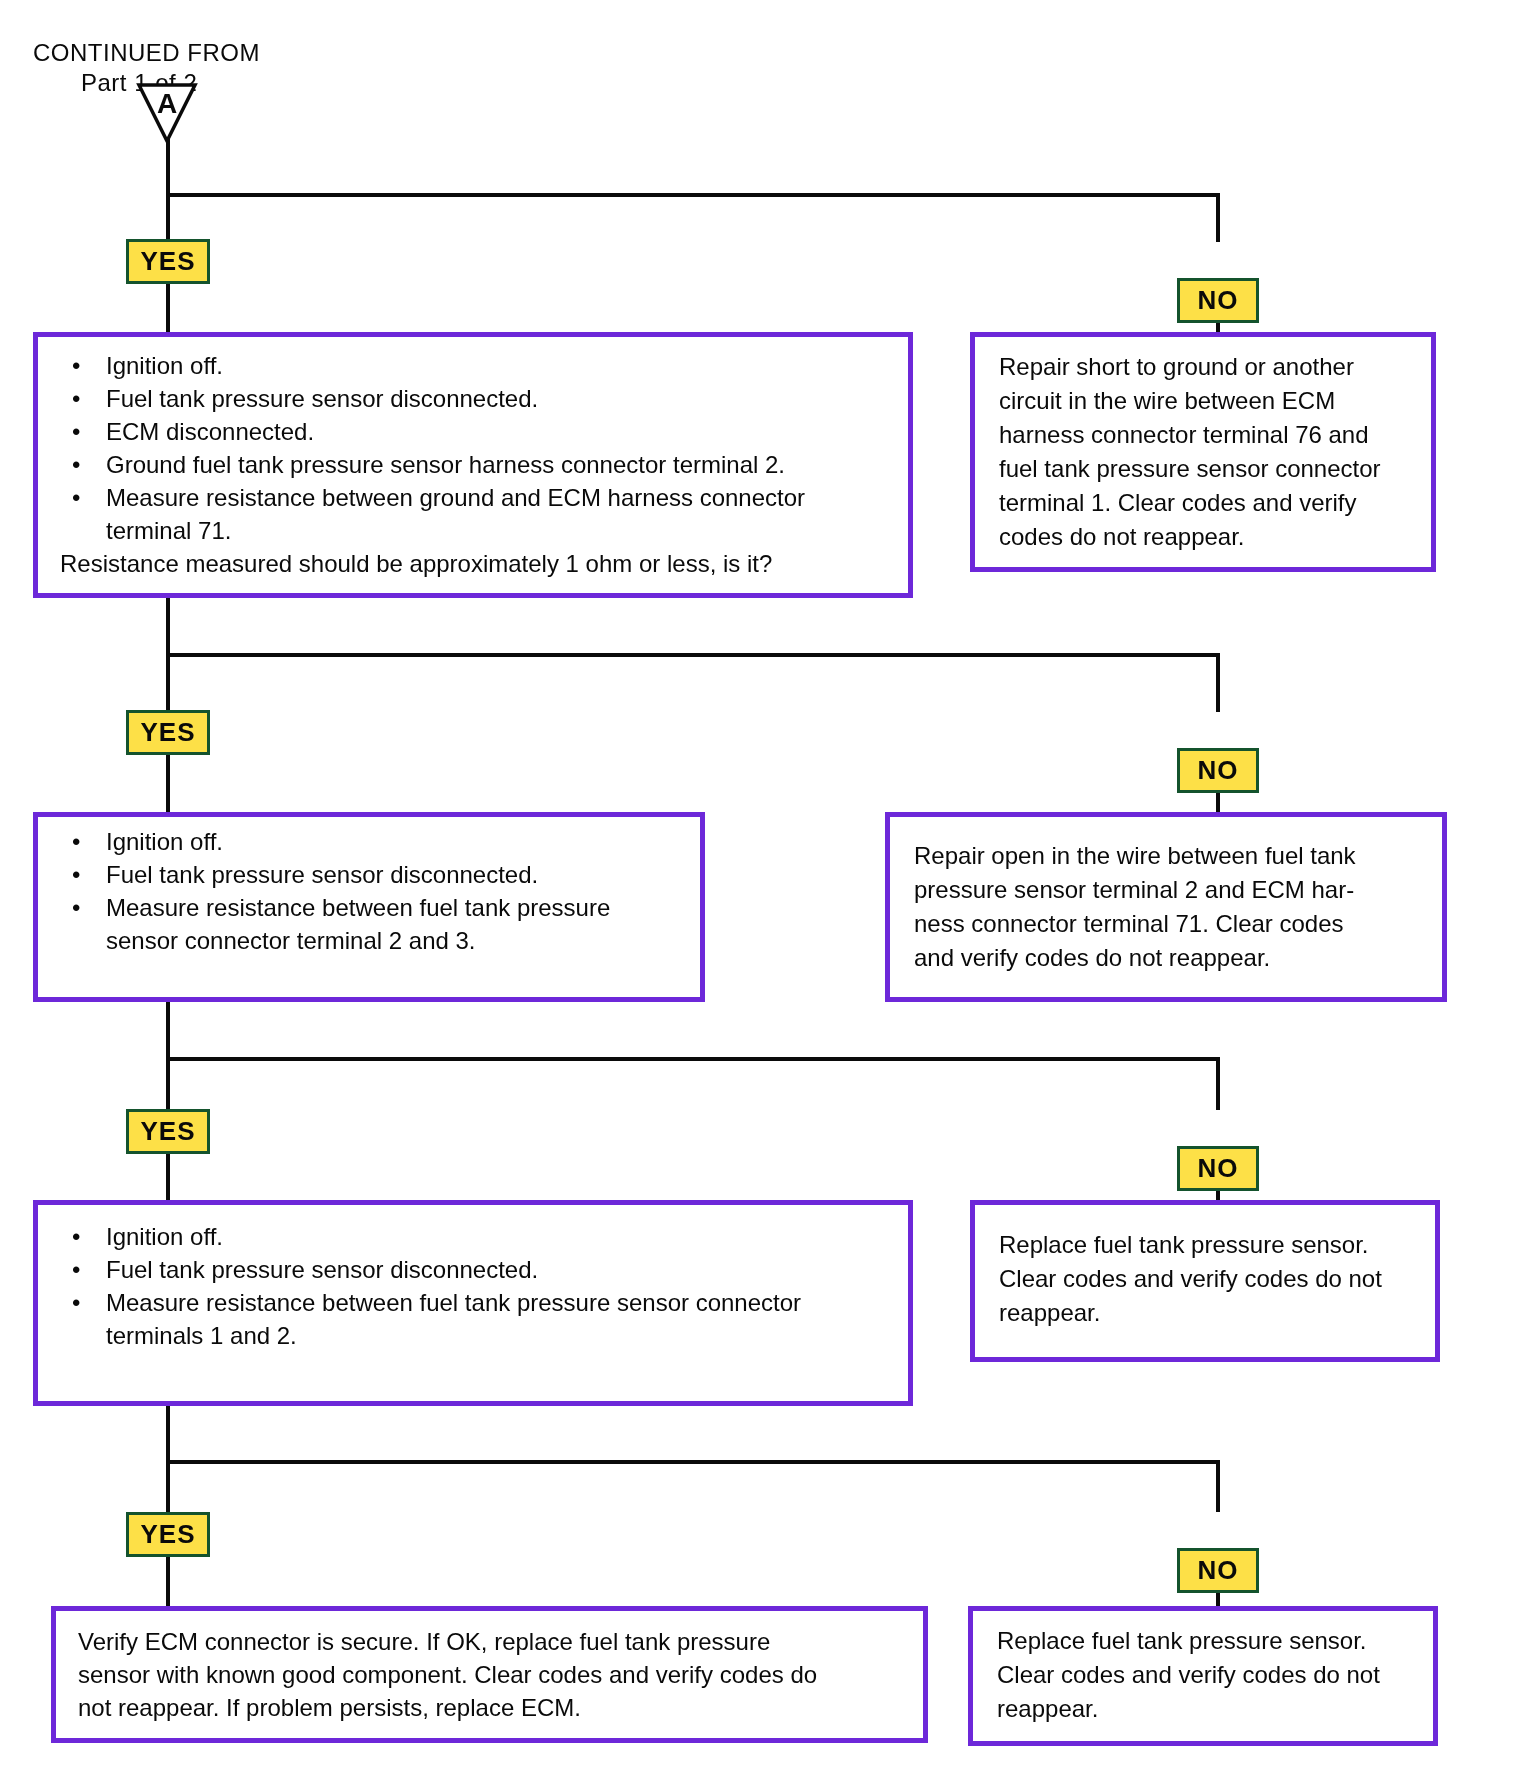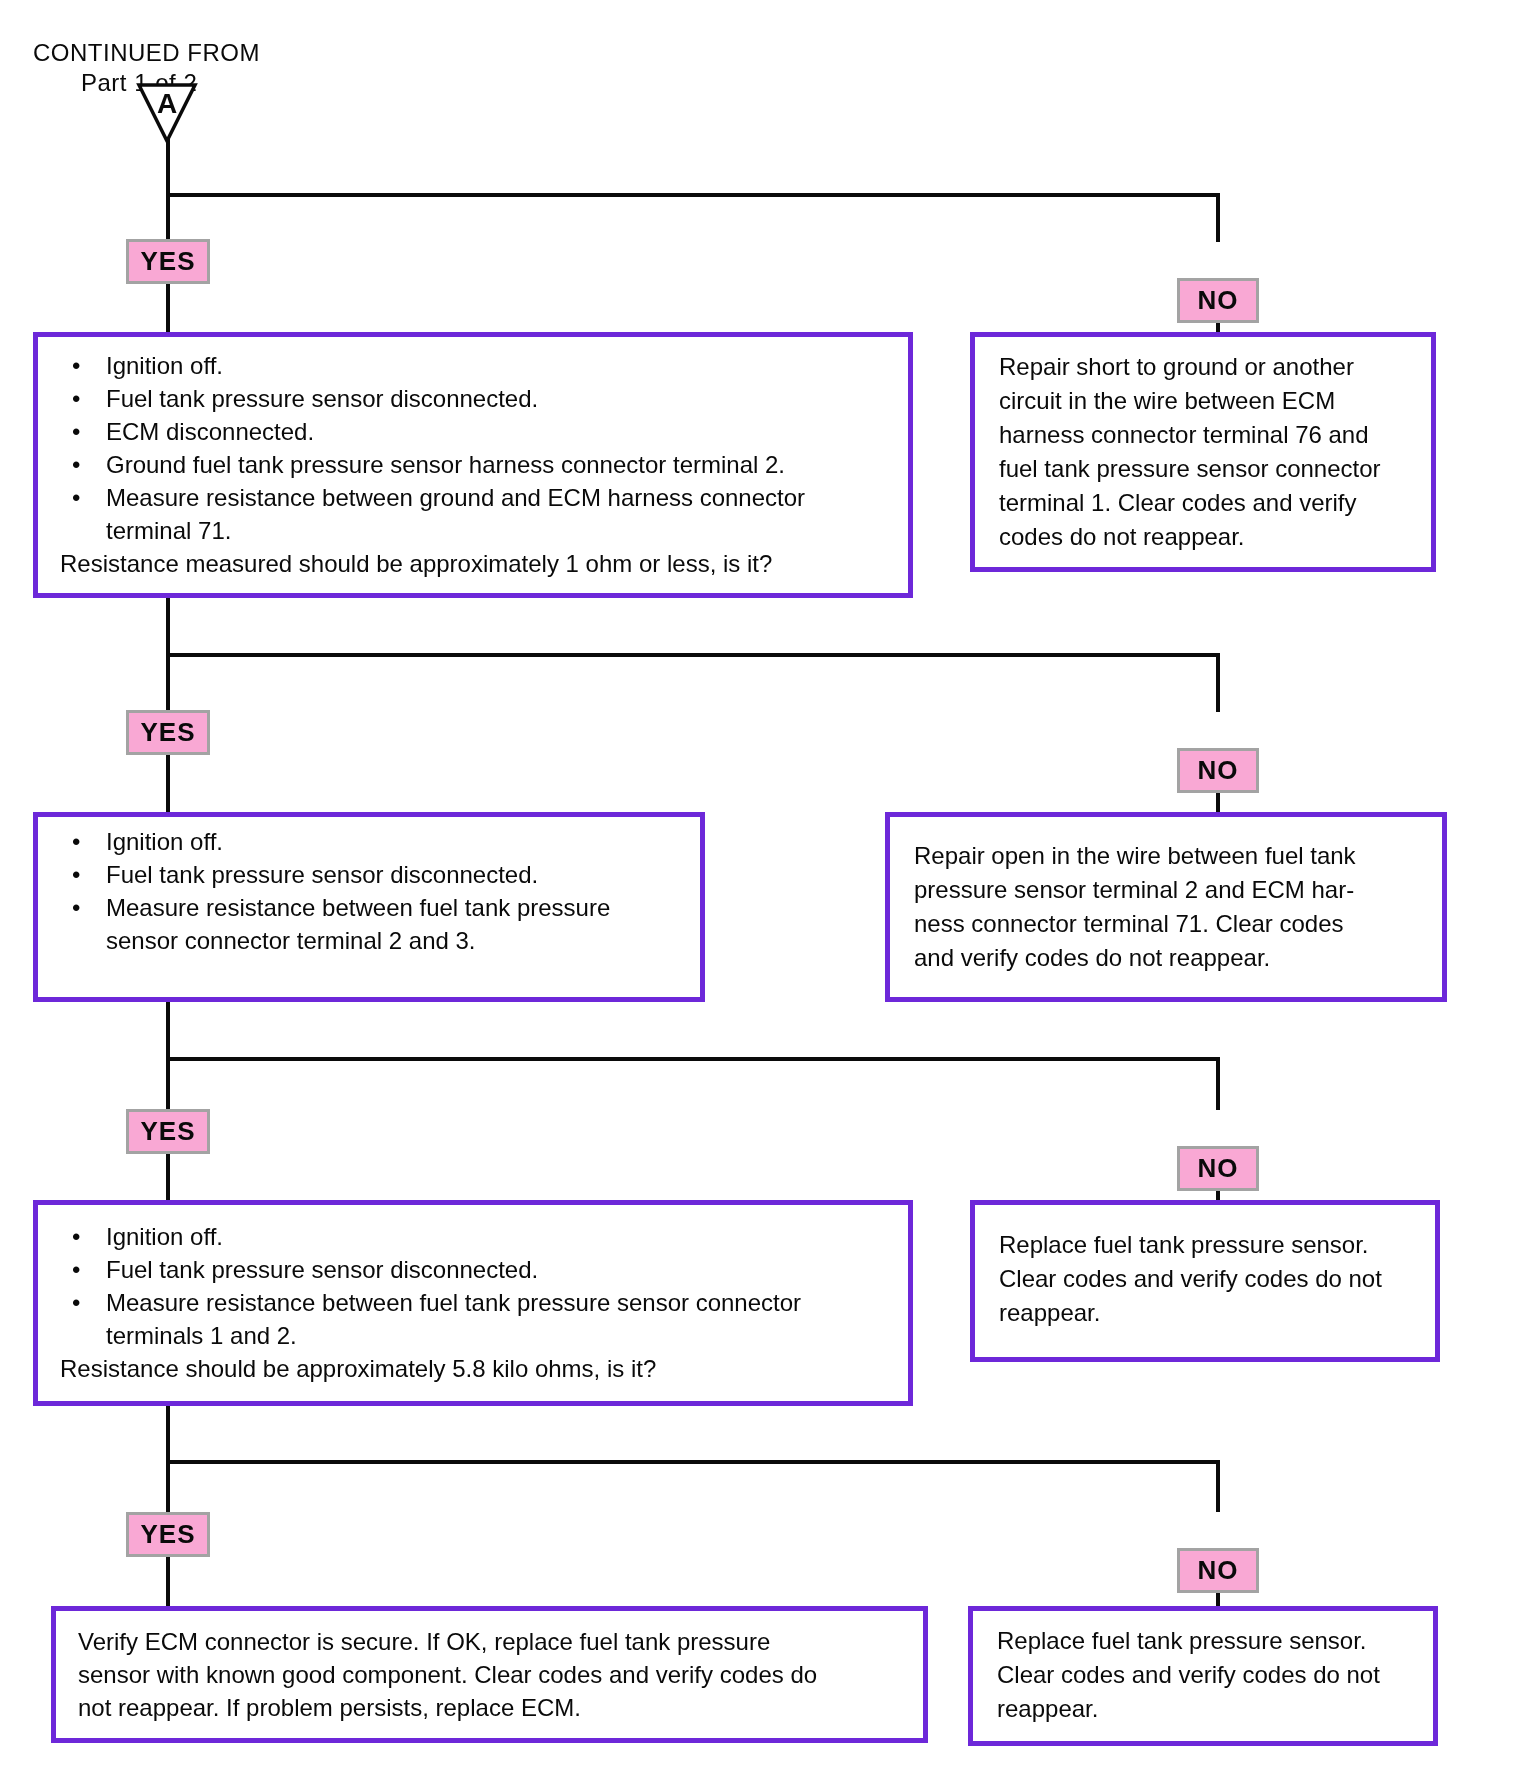--- a/index.html
+++ b/index.html
@@ -17,22 +17,22 @@
     letter-spacing:0.5px;
     margin-top:28px;
   }
   .title .t2{display:block;padding-left:48px;}
   .tri{position:absolute;left:136px;top:82px;}
   .vline,.hline{position:absolute;background:#0a0a0a;}
   .vline{width:4px;}
   .hline{height:4px;}
   .lbl{
     position:absolute;
-    border:3px solid #a3a3a3;
-    background:#f9a8d4;
+    border:3px solid #14532d;
+    background:#fde047;
     font-weight:bold;font-size:26px;letter-spacing:1px;
     display:flex;align-items:center;justify-content:center;
     box-sizing:border-box;
   }
   .lbl.yes{width:84px;height:45px;left:126px;}
   .lbl.no{width:82px;height:45px;left:1177px;margin-top:38px;}
   .box{
     position:absolute;
     border:5px solid #6d28d9;
     background:#fff;
@@ -139,21 +139,20 @@
     </div>
   </div>
 
   <div class="box" style="left:33px;top:1200px;width:880px;min-height:206px;">
     <div class="inner" style="padding:15px 22px;">
       <ul>
         <li>Ignition off.</li>
         <li>Fuel tank pressure sensor disconnected.</li>
         <li>Measure resistance between fuel tank pressure sensor connector terminals 1 and 2.</li>
       </ul>
-      <p class="question">Resistance should be approximately 5.8 kilo ohms, is it?</p>
     </div>
   </div>
 
   <div class="box right" style="left:970px;top:1200px;width:470px;min-height:162px;">
     <div class="inner" style="padding:23px 24px;">
       <p class="pr20">Replace fuel tank pressure sensor. Clear codes and verify codes do not reappear.</p>
     </div>
   </div>
 
   <div class="box" style="left:35px;top:1606px;width:877px;min-height:137px;margin-left:16px;">

